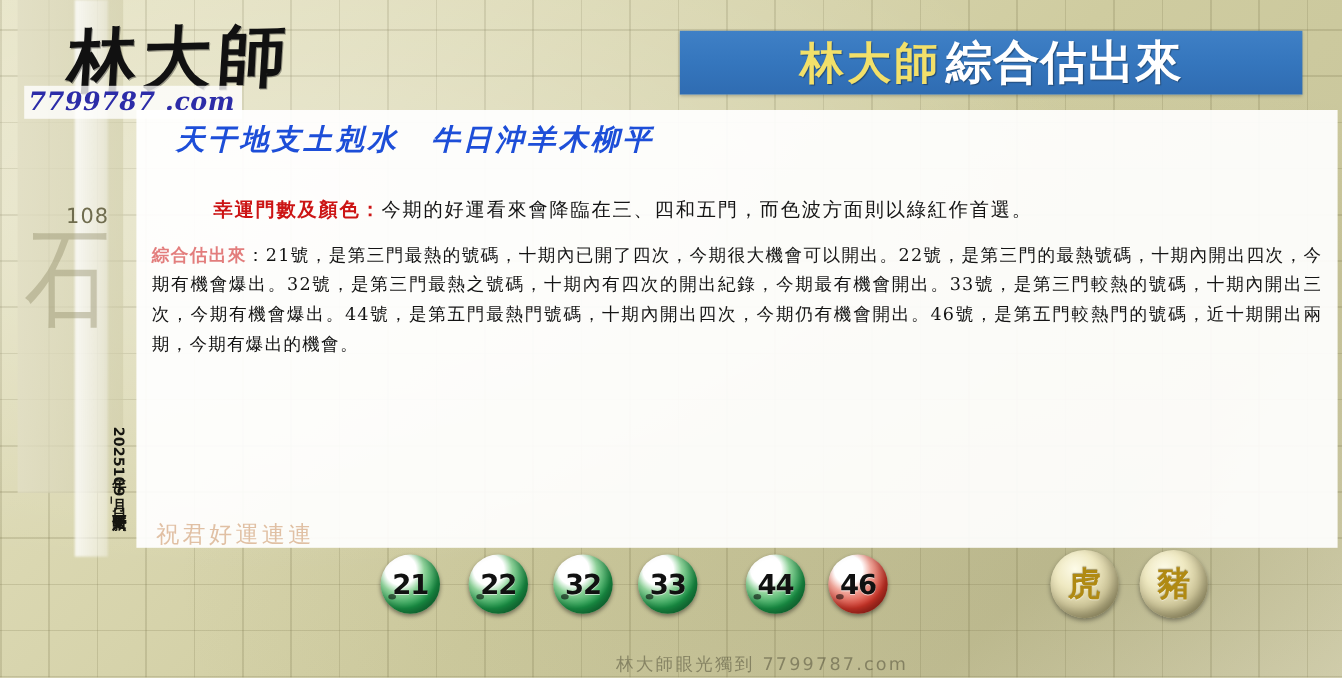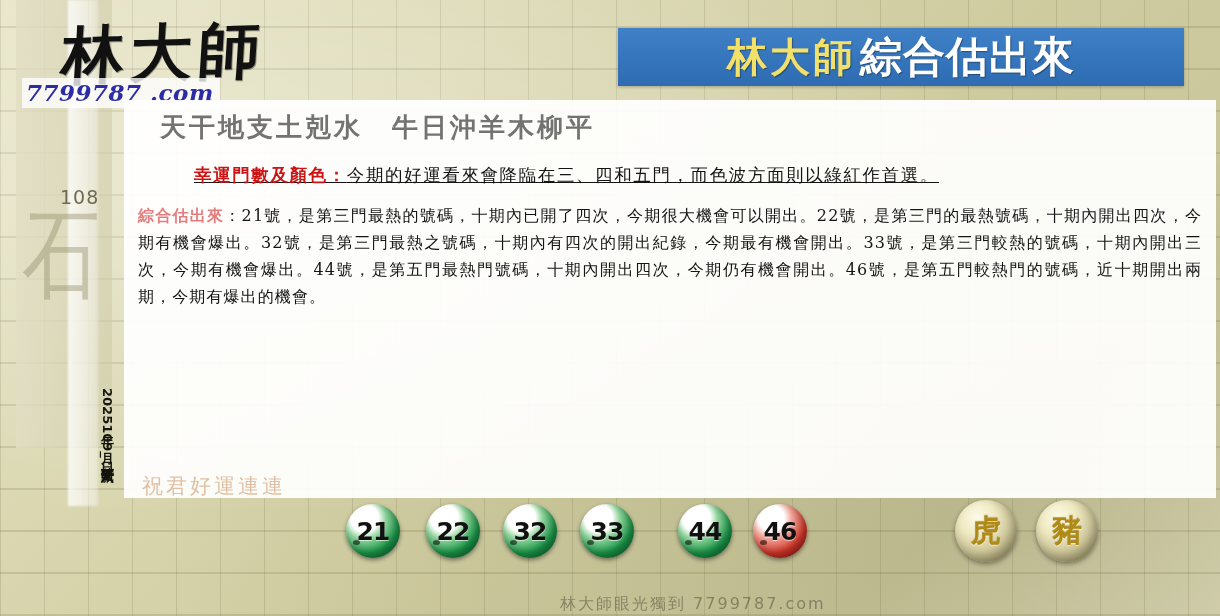--- a/index.html
+++ b/index.html
@@ -102,45 +102,46 @@
   
   #content-card {
     position: absolute; left: 124px; top: 100px;
     width: 1092px; height: 398px;
     background: rgba(255,255,255,0.93);
   }
   #content-inner { position: relative; width: 100%; height: 100%; padding: 6px 14px; }
 
   .hdr-title {
     margin-top: 6px;
-    font-size: 26px; font-weight: 700; color: #737373;
+    font-size: 26px; font-weight: 700; color: #1d4ed8;
     letter-spacing: 3px; line-height: 1.2;
     padding-left: 22px;
     font-family: "DejaVu Serif", "Liberation Serif", serif;
+    font-style: italic;
   }
 
   .para {
     margin-top: 14px;
     font-size: 17.5px; color: #141414; line-height: 33px;
     text-align: justify; letter-spacing: 1.6px;
     font-family: "DejaVu Serif", "Liberation Serif", serif;
   }
   .para.indent { text-indent: 56px; }
   .lead { font-weight: 700; }
 
   .para-red-head {
     color: #cc1414; font-weight: 700;
   }
   .para-red-head.faded { color: rgba(204,20,20,0.55); }
 
   .para.small {
     font-size: 16px; line-height: 27px; letter-spacing: 1.1px; margin-top: 10px;
   }
 
-  #lucky-line { margin-top: 16px; text-indent: 56px; text-decoration: underline; }
+  #lucky-line { margin-top: 32px; text-indent: 56px; }
 
   #bottom-ghost {
     position: absolute; left: 18px; bottom: -2px;
     font-size: 21px; color: rgba(190,120,60,0.45);
     letter-spacing: 3px;
     font-family: "DejaVu Serif", "Liberation Serif", serif;
   }
 
   
   #ball-strip {

